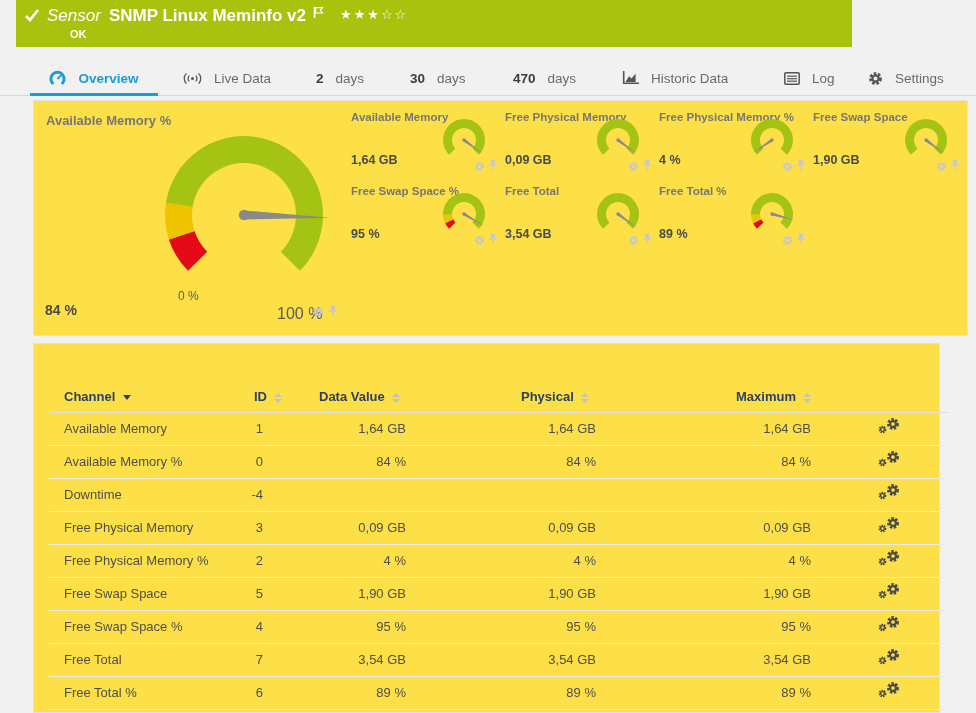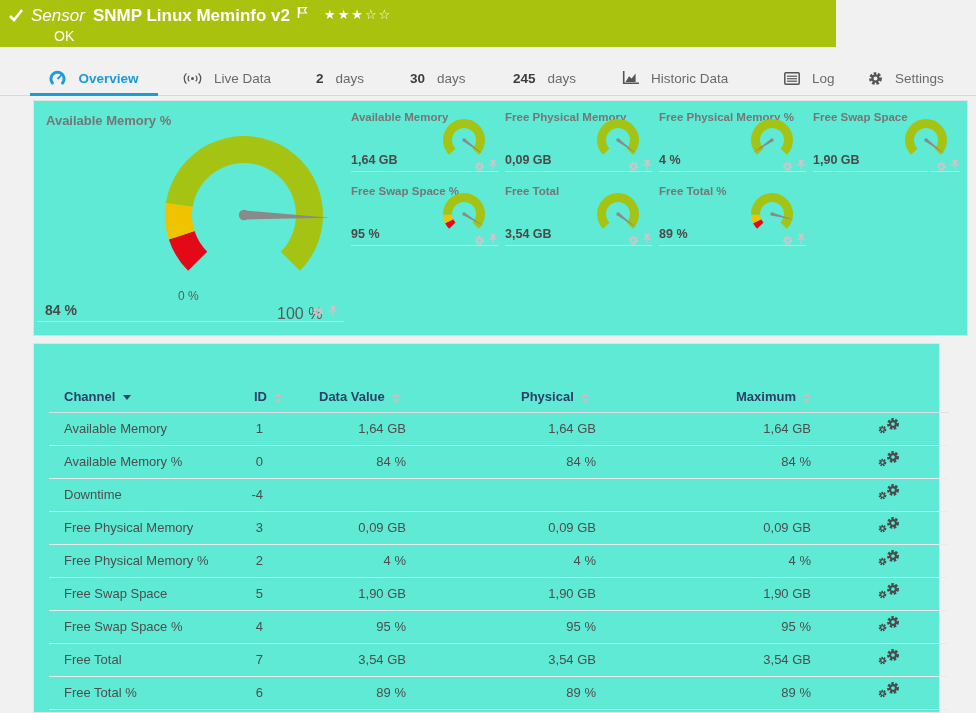--- a/index.html
+++ b/index.html
@@ -14,38 +14,38 @@
     --muted:#6a6a6a;
     --lighticon:#c6c6c6;
   }
   *{box-sizing:border-box;margin:0;padding:0}
   html,body{width:976px;height:713px}
   body{
     position:relative;overflow:hidden;background:#f1f1f1;
     font-family:"Liberation Sans",sans-serif;color:var(--txt);
   }
   
-  .hdr{position:absolute;left:0;top:0;width:836px;height:47px;background:var(--brand-green);color:#fff}
+  .hdr{position:absolute;left:16px;top:0;width:836px;height:47px;background:var(--brand-green);color:#fff}
   .hdr-check{position:absolute;left:9px;top:8px}
   .hdr-line1{position:absolute;left:31px;top:4px;font-size:17px;white-space:nowrap}
   .hdr-kind{font-style:italic;font-weight:normal;margin-right:8px}
   .hdr-name{font-weight:bold}
   .hdr-flag{margin-left:7px;vertical-align:2px}
   .hdr-stars{margin-left:16px;font-size:13px;letter-spacing:2px;vertical-align:2px;font-family:"DejaVu Sans",sans-serif;cursor:pointer}
-  .hdr-status{position:absolute;left:54px;top:28px;font-size:14px;font-weight:normal}
+  .hdr-status{position:absolute;left:54px;top:28px;font-size:11px;font-weight:bold}
   
   .tabbar{position:absolute;left:0;top:60px;width:976px;height:36px;border-bottom:1px solid #d8d8d8}
   .tab{position:absolute;top:0;height:36px;display:flex;align-items:center;gap:12px;
        font-size:13.5px;color:var(--muted);cursor:pointer;white-space:nowrap}
   .tab.active{color:var(--blue);font-weight:bold;justify-content:center}
   .tab.active::after{content:"";position:absolute;left:0;bottom:0;width:100%;height:3px;background:var(--blue)}
   .tab-num{font-weight:bold;color:#3c3c3c}
   .tab .icon{display:inline-flex;align-items:center}
   
-  .panel{position:absolute;background:#5eead4;border:1px solid #e2e2e2}
+  .panel{position:absolute;background:#fde047;border:1px solid #e2e2e2}
   .panel-gauges{left:33px;top:100px;width:935px;height:236px}
   .panel-table{left:33px;top:343px;width:907px;height:370px}
   
   .big-gauge{position:absolute;left:0;top:0;width:314px;height:236px}
   .bg-title{position:absolute;left:12px;top:12px;font-size:13px;font-weight:bold;color:#767676}
   .bg-svg{position:absolute;left:0;top:0}
   .bg-min{position:absolute;left:144px;top:188px;font-size:12px;color:#5a5a5a}
   .bg-max{position:absolute;left:243px;top:204px;font-size:16px;color:#5a5a5a}
   .bg-value{position:absolute;left:11px;top:201px;font-size:14px;font-weight:bold;color:#4a4a4a}
   .bg-icons{position:absolute;left:278px;top:203px;display:flex;gap:4px;align-items:center;cursor:pointer}
@@ -117,21 +117,21 @@
     </div>
     <div class="tab" style="left: 316px;">
       <span class="tab-num">2</span>
       <span class="tab-label">days</span>
     </div>
     <div class="tab" style="left: 410px; align-items: center;">
       <span class="tab-num">30</span>
       <span class="tab-label">days</span>
     </div>
     <div class="tab" style="left: 513px;">
-      <span class="tab-num">245</span>
+      <span class="tab-num">470</span>
       <span class="tab-label">days</span>
     </div>
     <div class="tab" style="left: 622px;">
       <span class="icon">
         <svg width="17" height="14" viewBox="0 0 17 14">
           <path d="M1.7 0 V12.3 H17" fill="none" stroke="#555" stroke-width="1.6"></path>
           <path d="M3.5 11 L7 5.2 L9.6 7.6 L13.6 2.6 L13.6 11 Z" fill="#555"></path>
         </svg>
       </span>
       <span class="tab-label">Historic Data</span>

